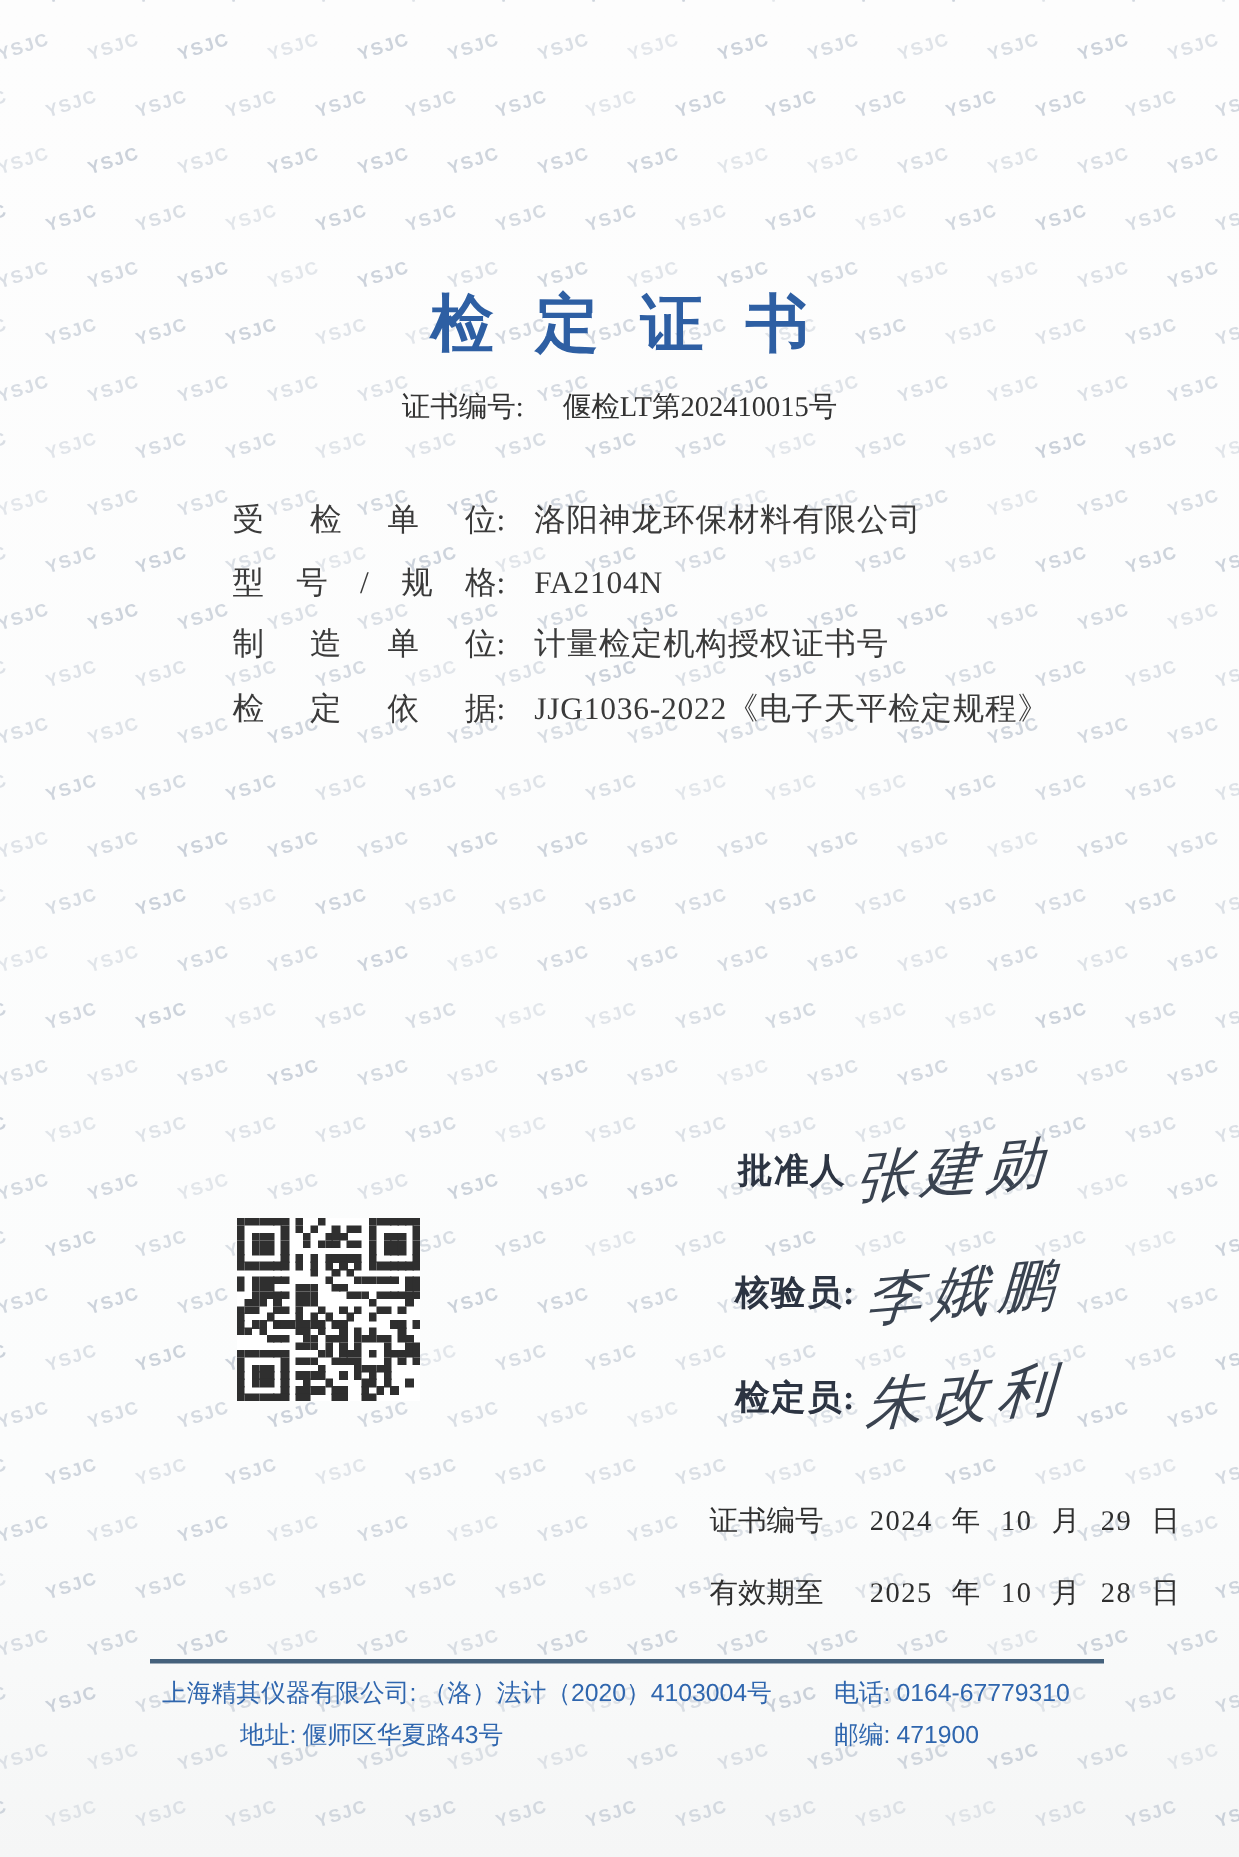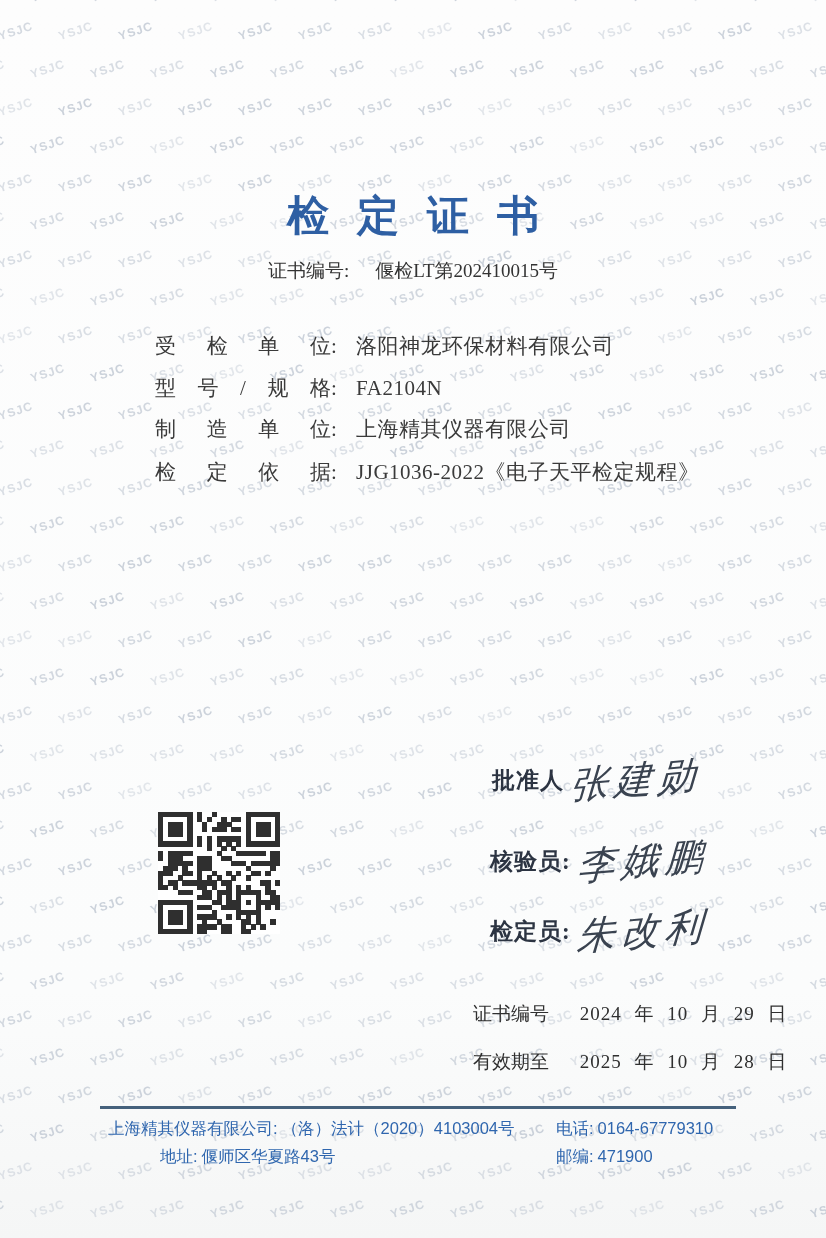--- a/index.html
+++ b/index.html
@@ -612,21 +612,21 @@
       <div class="frow">
         <span class="flabel">受检单位</span><span class="fcolon">:</span>
         <span class="fvalue">洛阳神龙环保材料有限公司</span>
       </div>
       <div class="frow">
         <span class="flabel">型号/规格</span><span class="fcolon">:</span>
         <span class="fvalue">FA2104N</span>
       </div>
       <div class="frow tall">
         <span class="flabel">制造单位</span><span class="fcolon">:</span>
-        <span class="fvalue">上海精其仪器有限公司</span>
+        <span class="fvalue">计量检定机构授权证书号</span>
       </div>
       <div class="frow tall">
         <span class="flabel">检定依据</span><span class="fcolon">:</span>
         <span class="fvalue">JJG1036-2022《电子天平检定规程》</span>
       </div>
     </div>
 
     <div class="qr">
         <div class="qcell" style="left: 0px; top: 0px; width: 5.28px; height: 5.28px;"></div>
         <div class="qcell" style="left: 4.88px; top: 0px; width: 5.28px; height: 5.28px;"></div>

